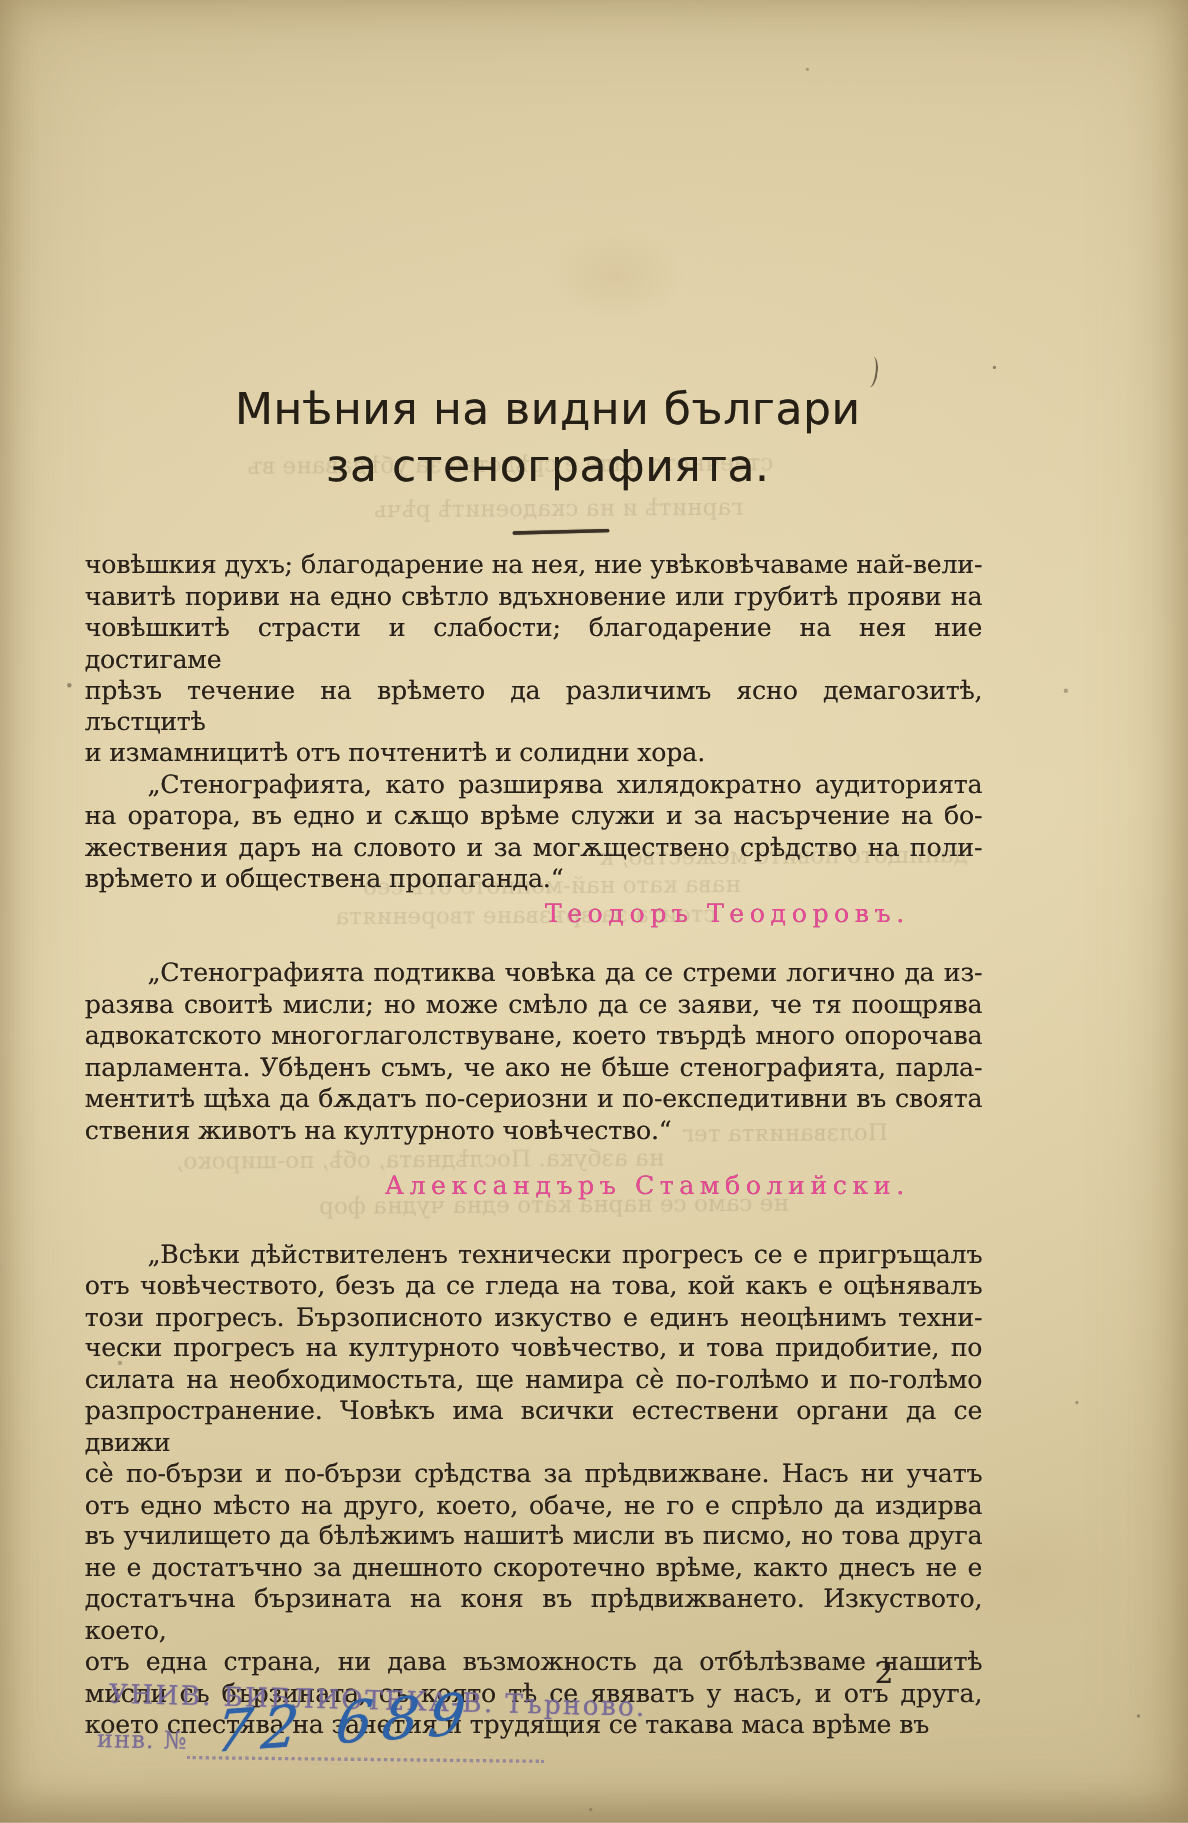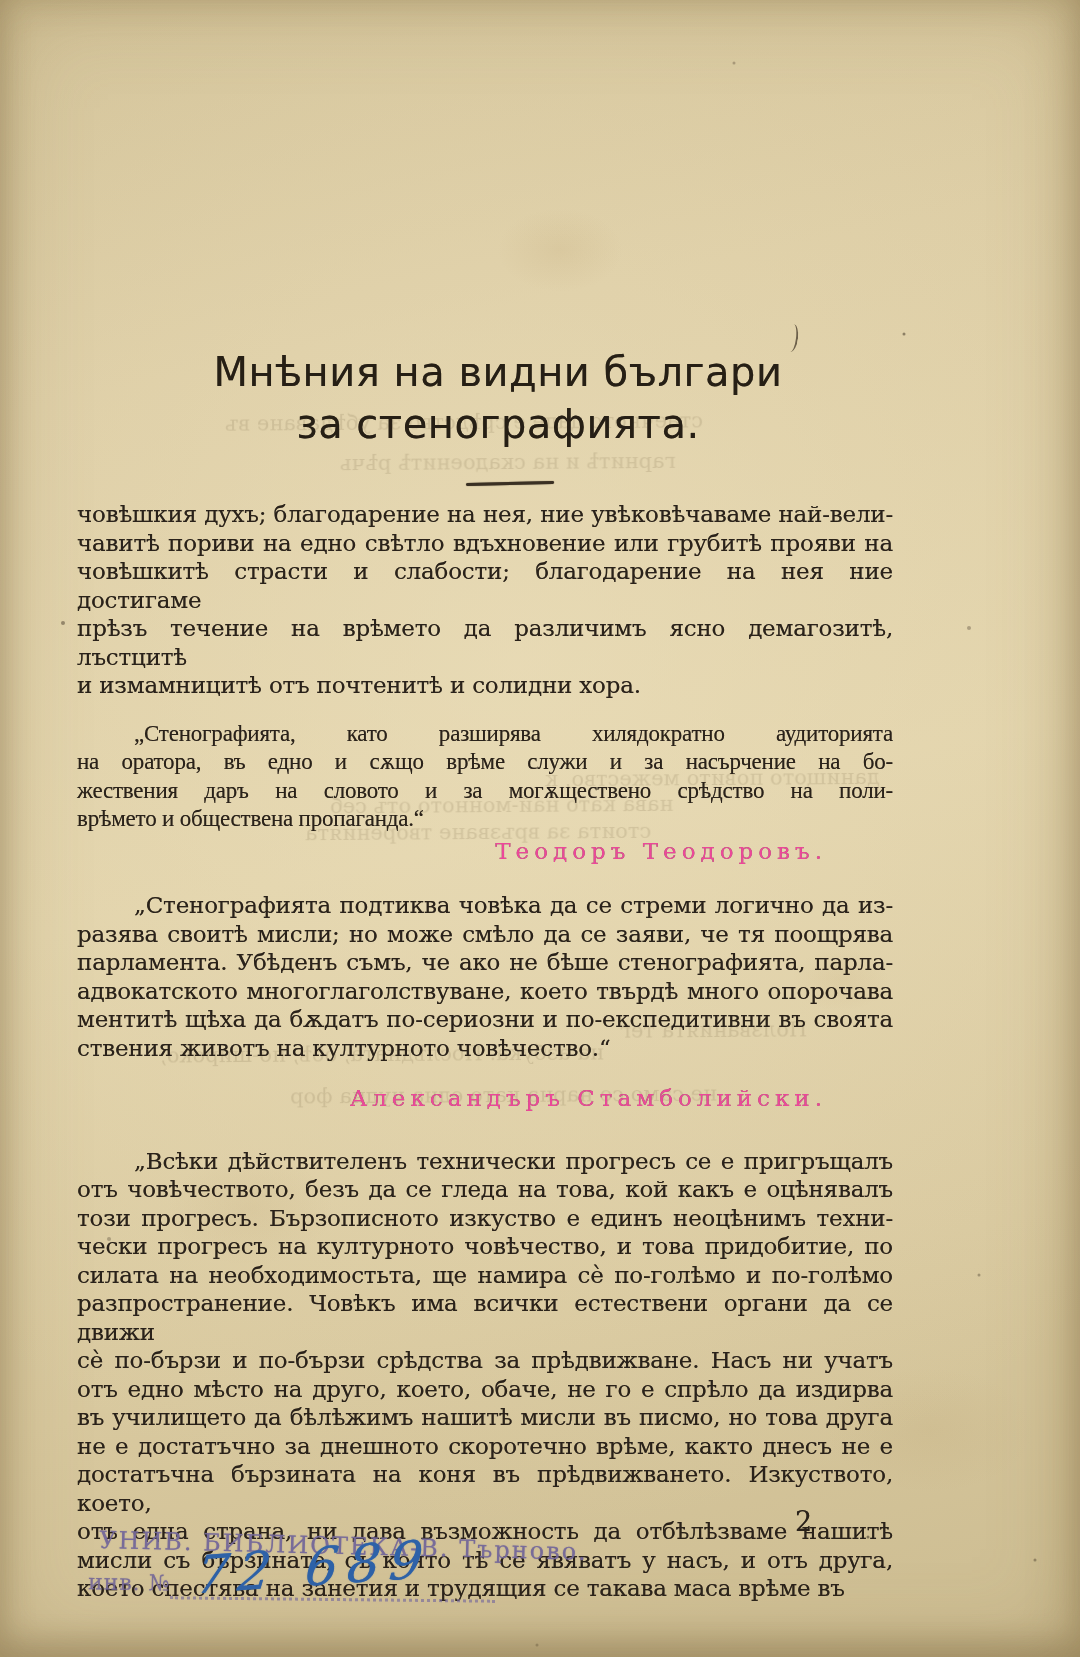--- a/index.html
+++ b/index.html
@@ -35,21 +35,21 @@
     position:absolute;top:482px;left:466px;width:88px;height:3px;
     background:#3a3023;border-radius:2px;transform:rotate(-1.4deg);
     box-shadow:0 0 1px rgba(58,48,35,0.8);
   }
   .textcol{
     position:absolute;left:77px;top:500px;width:816px;
     font-size:23px;line-height:28.5px;
     text-shadow:0 0 0.6px rgba(42,34,26,0.55);
   }
   .para{margin:0;}
-  .para + .para{margin-top:20px;font-family:Liberation Serif, serif;}
+  .para + .para{margin-top:0;}
   .line{text-align:justify;text-align-last:justify;letter-spacing:-0.2px;}
   .line.last{text-align-last:left;}
   .line.first{text-indent:57px;}
   .signature{
     text-align:right;padding-right:66px;
     font-size:23px;letter-spacing:5px;color:#ec4899;
     text-shadow:0 0 0.6px rgba(42,34,26,0.6);
   }
   .sig-teodorov{margin-top:3px;}
   .sig-stamboliyski{margin-top:22px;}
@@ -141,22 +141,22 @@
   <div class="para para2">
       <div class="line first">„Стенографията, като разширява хилядократно аудиторията</div>
       <div class="line">на оратора, въ едно и сѫщо врѣме служи и за насърчение на бо-</div>
       <div class="line">жествения даръ на словото и за могѫществено срѣдство на поли-</div>
       <div class="line last">врѣмето и обществена пропаганда.“</div>
     </div>
   <div class="signature sig-teodorov">Теодоръ Теодоровъ.</div>
   <div class="para para3">
       <div class="line first">„Стенографията подтиква човѣка да се стреми логично да из-</div>
       <div class="line">разява своитѣ мисли; но може смѣло да се заяви, че тя поощрява</div>
+      <div class="line">адвокатското многоглаголствуване, което твърдѣ много опорочава</div>
       <div class="line">парламента. Убѣденъ съмъ, че ако не бѣше стенографията, парла-</div>
-      <div class="line">адвокатското многоглаголствуване, което твърдѣ много опорочава</div>
       <div class="line">ментитѣ щѣха да бѫдатъ по-сериозни и по-експедитивни въ своята</div>
       <div class="line last">ствения животъ на културното човѣчество.“</div>
     </div>
   <div class="signature sig-stamboliyski">Александъръ Стамболийски.</div>
   <div class="para para4">
       <div class="line first">„Всѣки дѣйствителенъ технически прогресъ се е пригръщалъ</div>
       <div class="line">отъ човѣчеството, безъ да се гледа на това, кой какъ е оцѣнявалъ</div>
       <div class="line">този прогресъ. Бързописното изкуство е единъ неоцѣнимъ техни-</div>
       <div class="line">чески прогресъ на културното човѣчество, и това придобитие, по</div>
       <div class="line">силата на необходимостьта, ще намира сѐ по-голѣмо и по-голѣмо</div>

